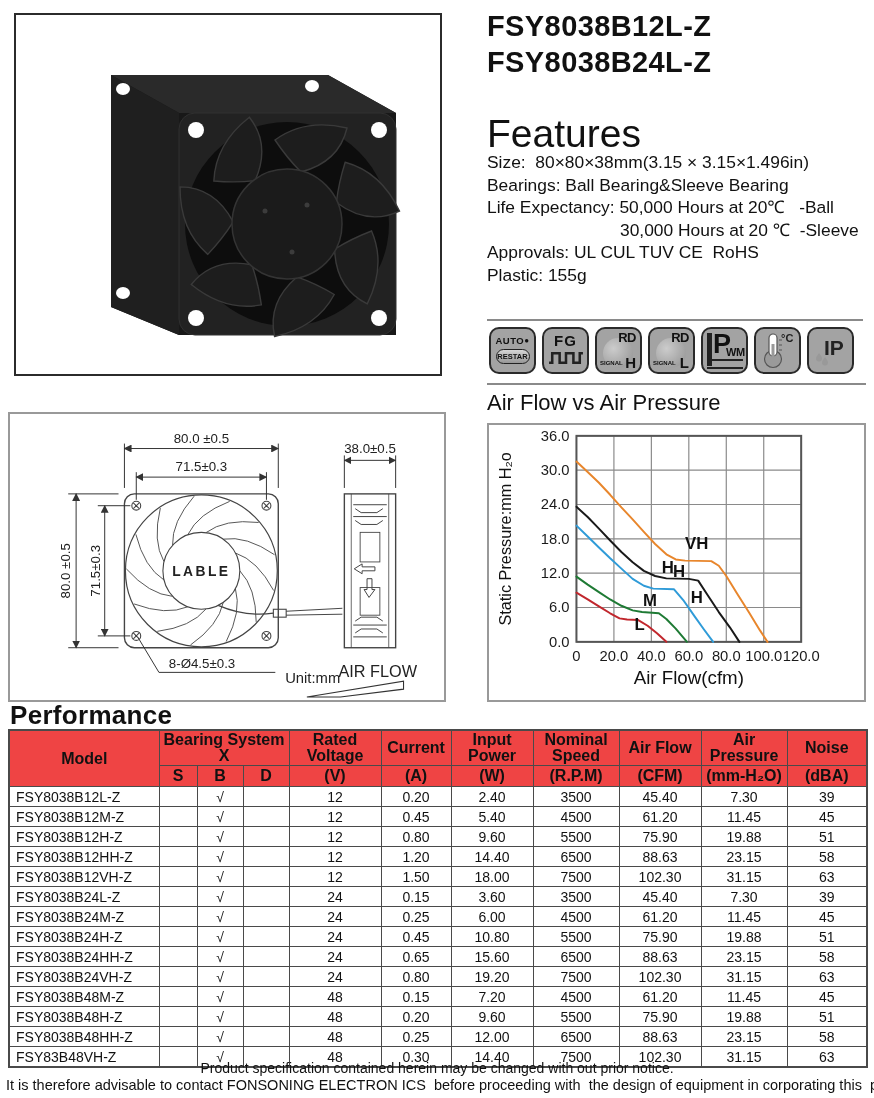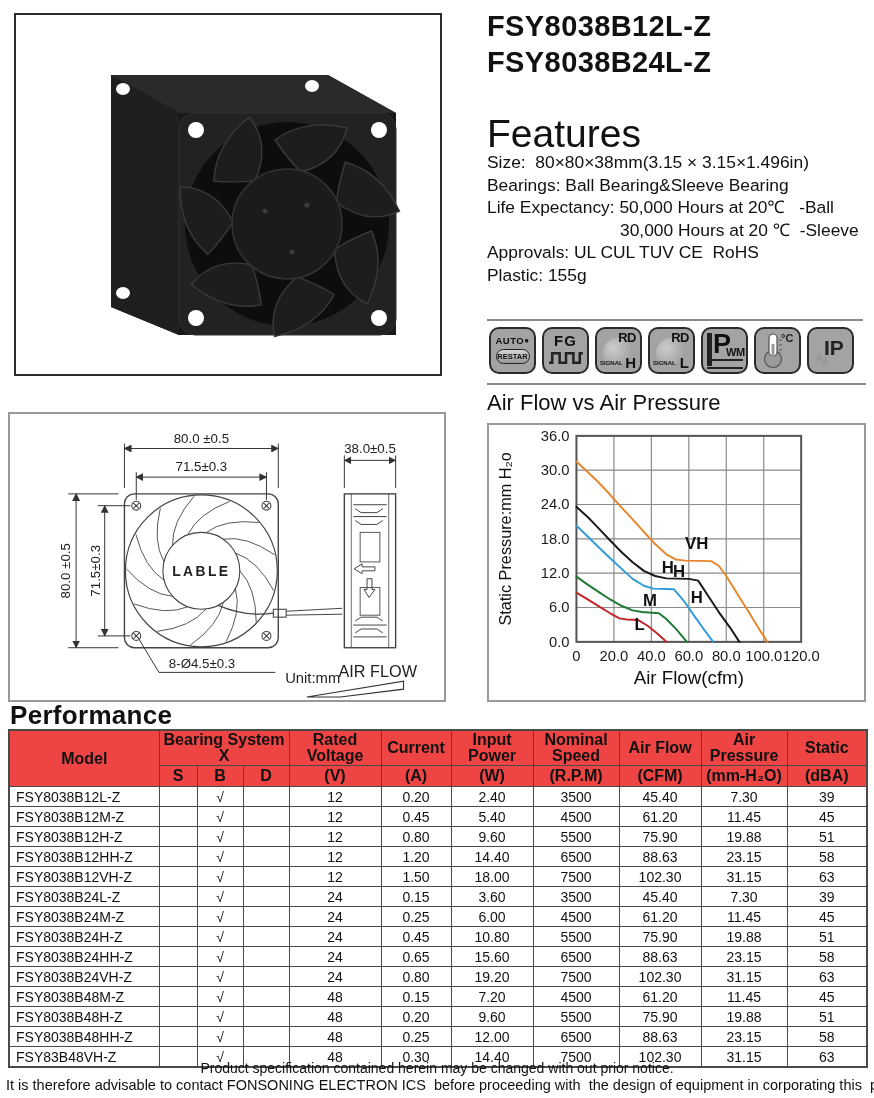--- a/index.html
+++ b/index.html
@@ -323,21 +323,21 @@
       <th colspan="3">
         <div>Bearing System</div>
         <div>X</div>
       </th>
       <th>Rated Voltage</th>
       <th>Current</th>
       <th>Input Power</th>
       <th>Nominal Speed</th>
       <th>Air Flow</th>
       <th>Air Pressure</th>
-      <th>Static</th>
+      <th>Noise</th>
     </tr>
     <tr class="h2">
       <th>S</th>
       <th>B</th>
       <th>D</th>
       <th>(V)</th>
       <th>(A)</th>
       <th>(W)</th>
       <th>(R.P.M)</th>
       <th>(CFM)</th>

